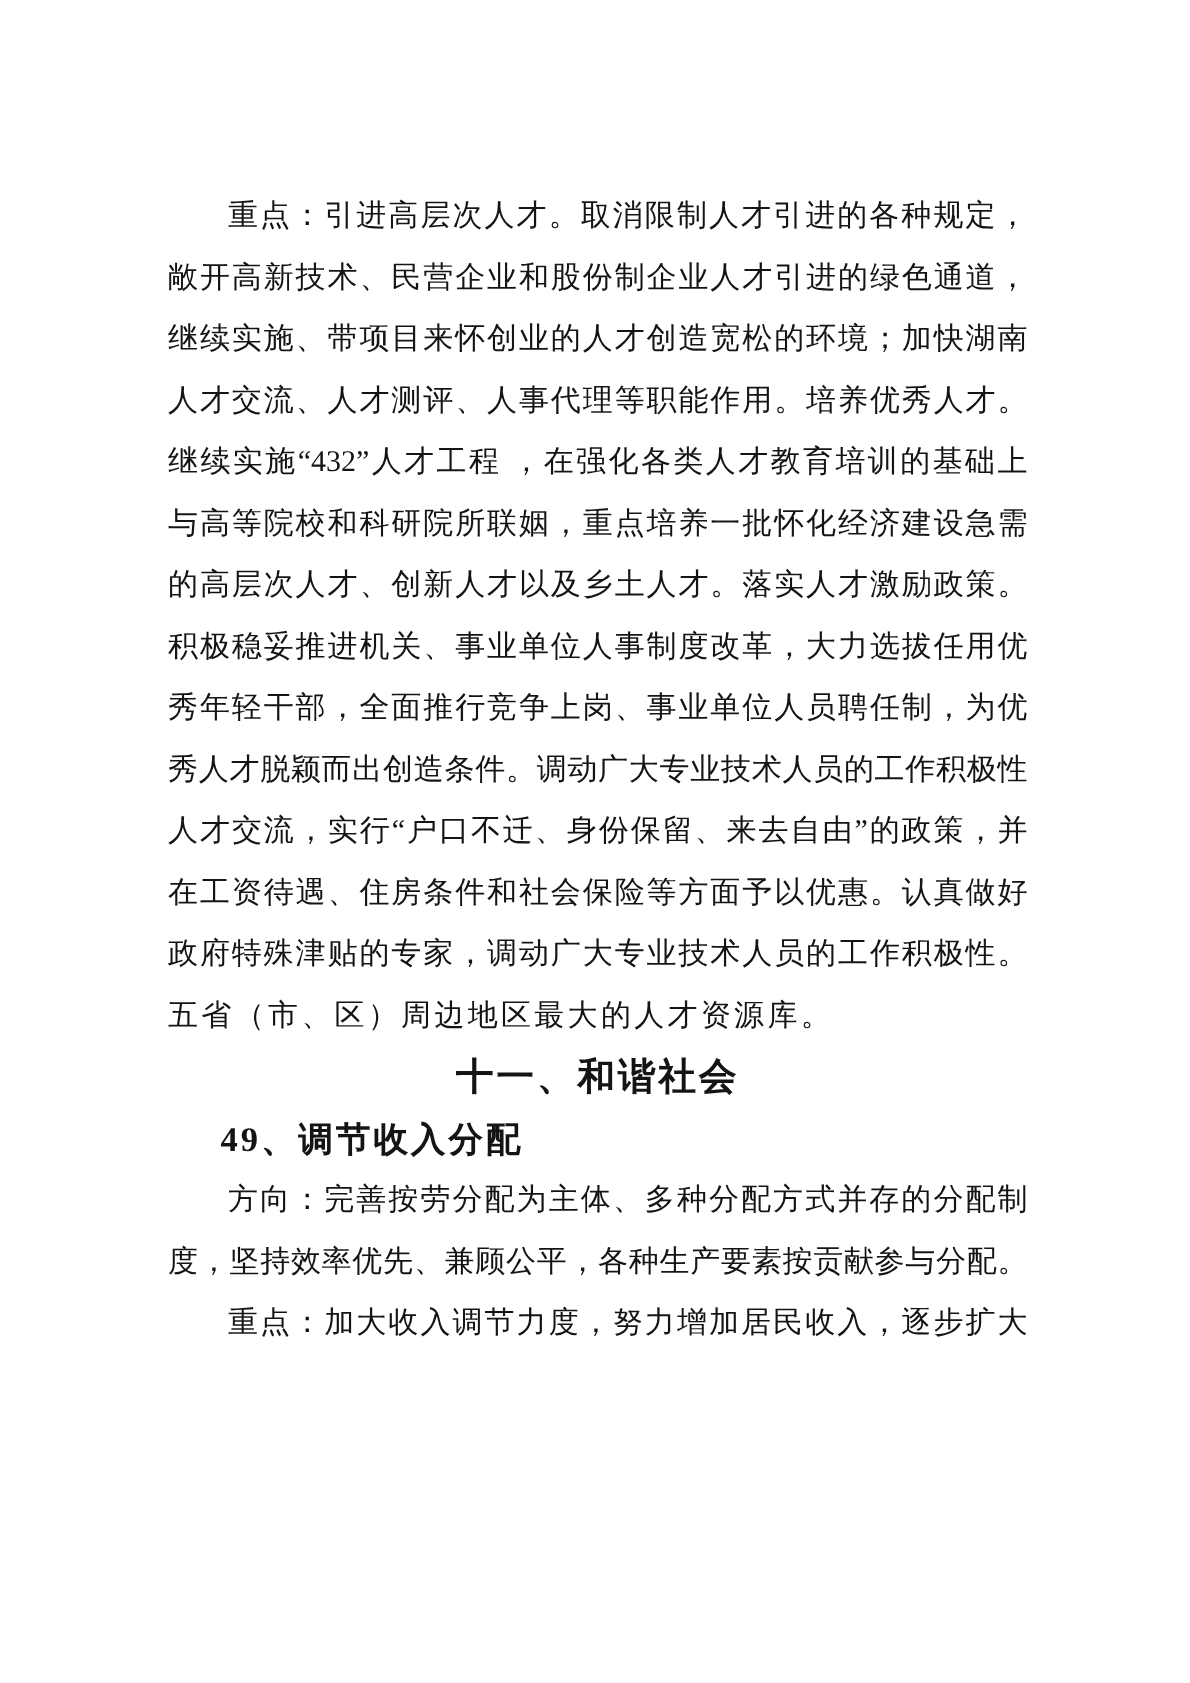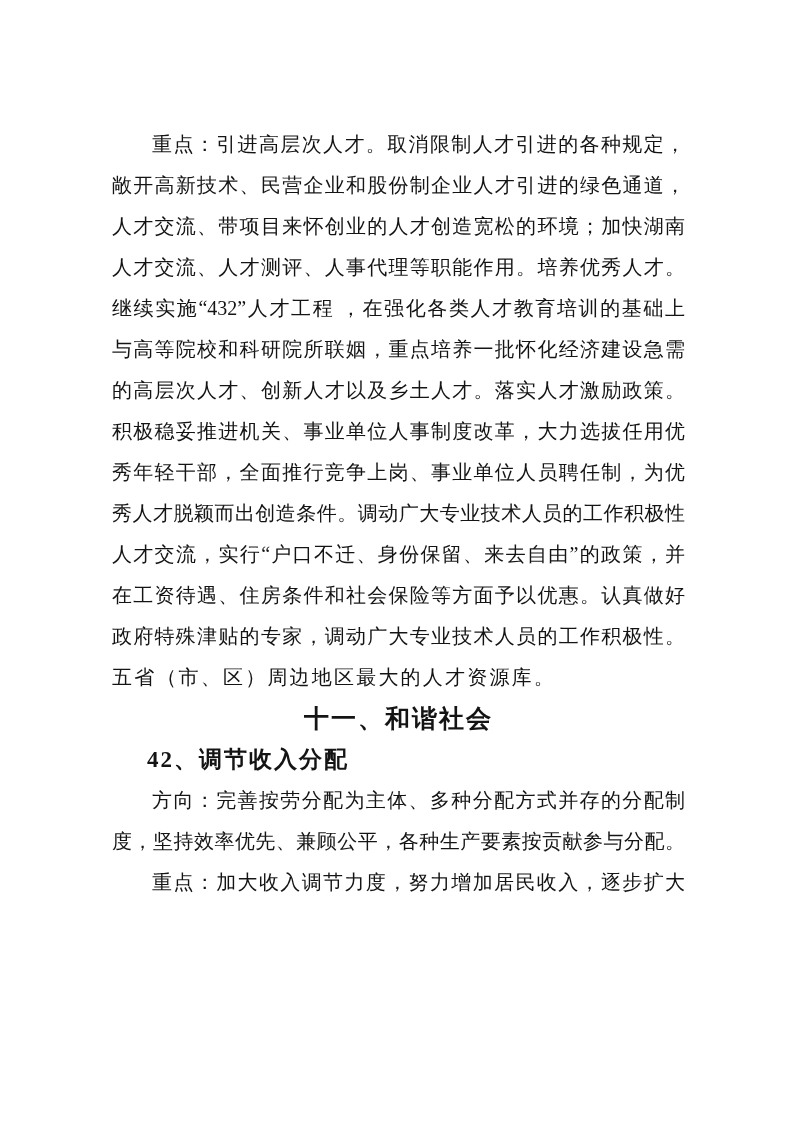--- a/index.html
+++ b/index.html
@@ -76,36 +76,36 @@
     color: #222222;
   }
 </style>
 </head>
 <body>
 
 <div class="page">
   <main class="text-area">
     <p class="line indent">重点：引进高层次人才。取消限制人才引进的各种规定，</p>
     <p class="line">敞开高新技术、民营企业和股份制企业人才引进的绿色通道，</p>
-    <p class="line">人才交流、带项目来怀创业的人才创造宽松的环境；加快湖南</p>
+    <p class="line">继续实施、带项目来怀创业的人才创造宽松的环境；加快湖南</p>
     <p class="line">人才交流、人才测评、人事代理等职能作用。培养优秀人才。</p>
     <p class="line">继续实施“432”人才工程 ，在强化各类人才教育培训的基础上</p>
     <p class="line">与高等院校和科研院所联姻，重点培养一批怀化经济建设急需</p>
     <p class="line">的高层次人才、创新人才以及乡土人才。落实人才激励政策。</p>
     <p class="line">积极稳妥推进机关、事业单位人事制度改革，大力选拔任用优</p>
     <p class="line">秀年轻干部，全面推行竞争上岗、事业单位人员聘任制，为优</p>
     <p class="line">秀人才脱颖而出创造条件。调动广大专业技术人员的工作积极性</p>
     <p class="line">人才交流，实行“户口不迁、身份保留、来去自由”的政策，并</p>
     <p class="line">在工资待遇、住房条件和社会保险等方面予以优惠。认真做好</p>
     <p class="line">政府特殊津贴的专家，调动广大专业技术人员的工作积极性。</p>
 
     <p class="line end">五省（市、区）周边地区最大的人才资源库。</p>
 
     <h1 class="heading">十一、和谐社会</h1>
-    <h2 class="subheading">42、调节收入分配</h2>
+    <h2 class="subheading">49、调节收入分配</h2>
 
     <p class="line indent">方向：完善按劳分配为主体、多种分配方式并存的分配制</p>
     <p class="line">度，坚持效率优先、兼顾公平，各种生产要素按贡献参与分配。</p>
 
     <p class="line indent">重点：加大收入调节力度，努力增加居民收入，逐步扩大</p>
   </main>
 
   <div class="pagenum">51</div>
 </div>
 

